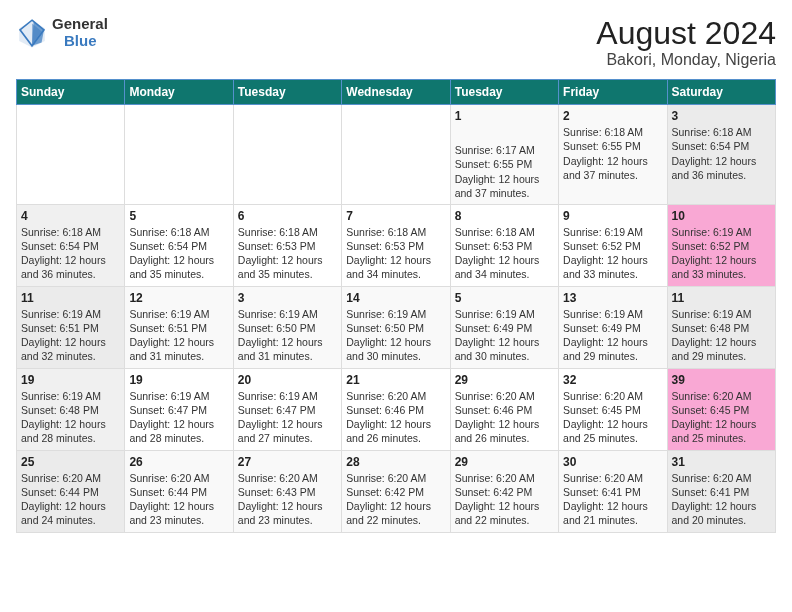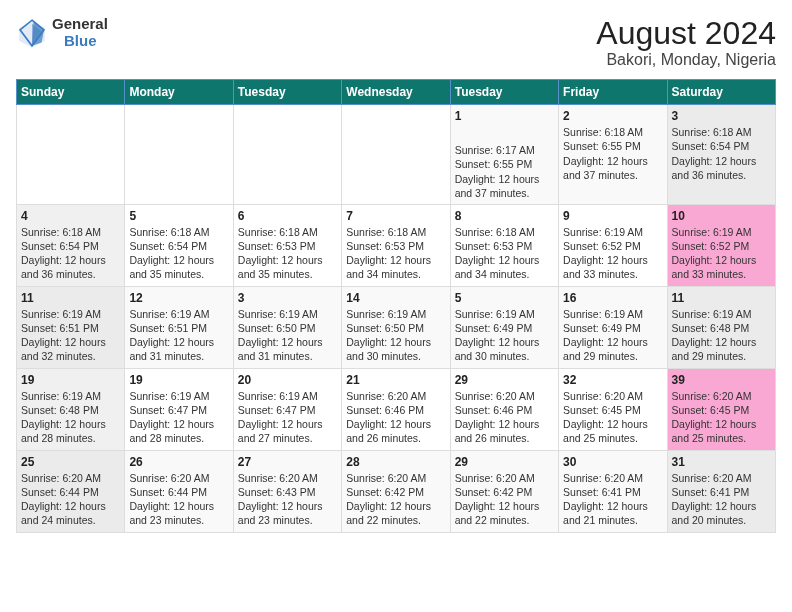--- a/index.html
+++ b/index.html
@@ -255,21 +255,21 @@
 and 30 minutes.</div>
           </td>
           <td>
             <span class="day-num">5</span>
             <div class="day-info" style="white-space: pre-line;">Sunrise: 6:19 AM
 Sunset: 6:49 PM
 Daylight: 12 hours
 and 30 minutes.</div>
           </td>
           <td>
-            <span class="day-num">16</span>
+            <span class="day-num">13</span>
             <div class="day-info" style="white-space: pre-line;">Sunrise: 6:19 AM
 Sunset: 6:49 PM
 Daylight: 12 hours
 and 29 minutes.</div>
           </td>
           <td>
             <span class="day-num">11</span>
             <div class="day-info" style="white-space: pre-line;">Sunrise: 6:19 AM
 Sunset: 6:48 PM
 Daylight: 12 hours

